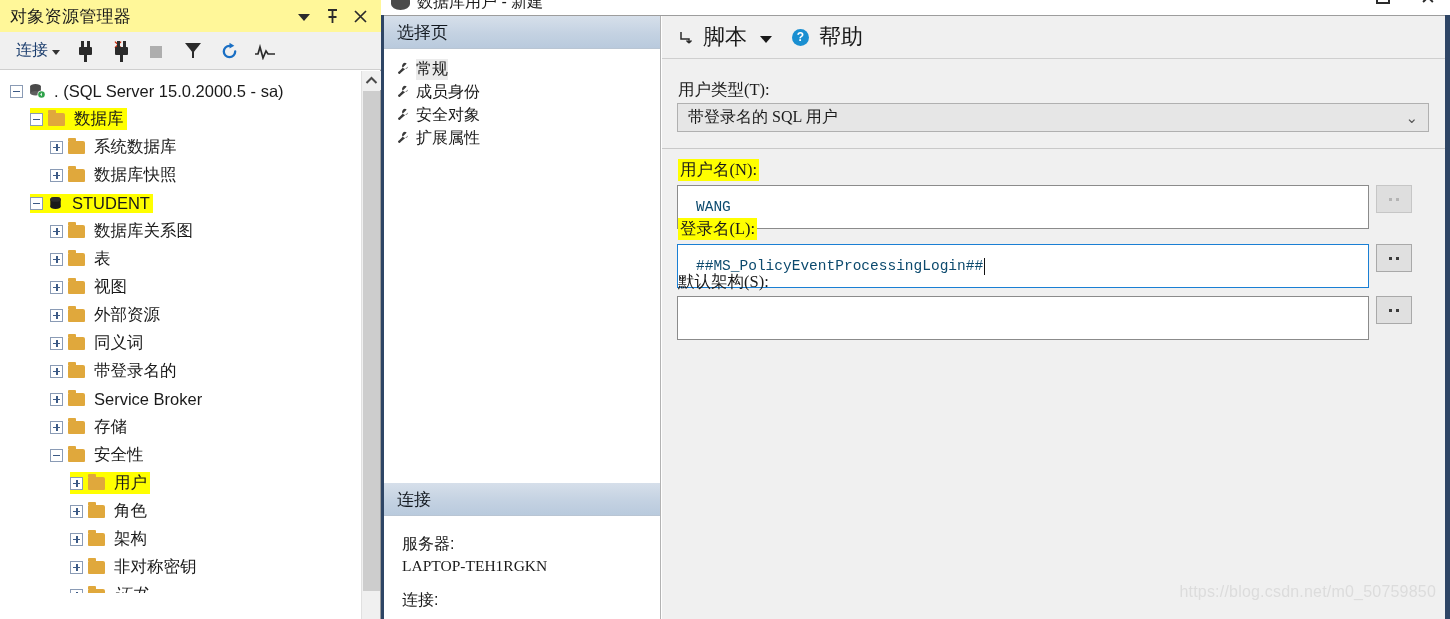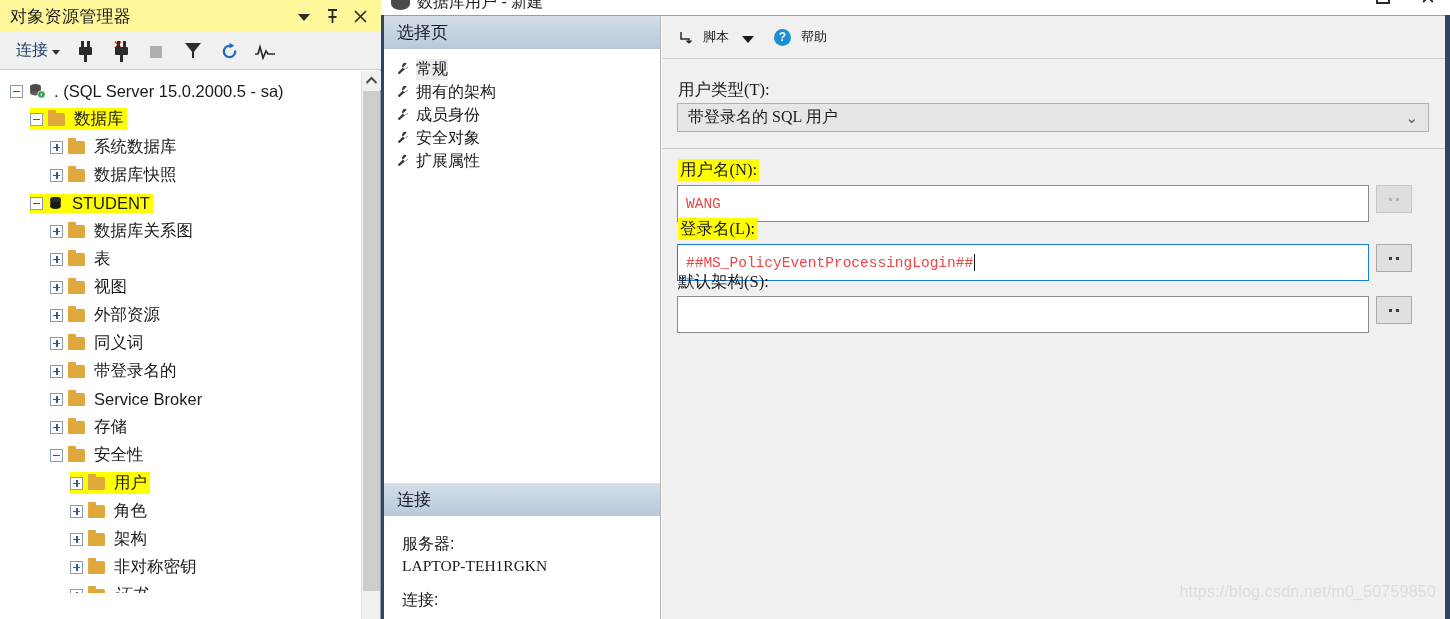--- a/index.html
+++ b/index.html
@@ -104,36 +104,36 @@
   .wrench { width:16px; flex:0 0 16px; font-size:14px; color:#3a3a3a; transform:rotate(-35deg); margin-right:4px; }
   .conn-block { position:absolute; left:0; top:467px; width:276px; }
   .conn-body { padding:14px 0 0 18px; font-size:16px; color:#1a1a1a; line-height:1.45; }
   .conn-lbl { margin-top:2px; }
   .conn-val { font-family:"Liberation Serif","DejaVu Serif",serif; font-size:15.5px; }
 
   
   .right-pane { position:absolute; left:278px; top:1px; width:783px; height:603px; background:#f0f0f0; }
   .dlg-toolbar { height:43px; display:flex; align-items:center; padding-left:16px; gap:10px; background:#f0f0f0; border-bottom:1px solid #cfcfcf; }
   .script-ico { width:15px; height:15px; position:relative; }
-  .tb-lbl { font-size:13px; color:#1a1a1a; font-family:"Liberation Serif","DejaVu Serif",serif; cursor:pointer;}
+  .tb-lbl { font-size:22px; color:#1a1a1a; font-family:"Liberation Serif","DejaVu Serif",serif; cursor:pointer;}
   .tb-arrow { width:0;height:0;border-left:6px solid transparent;border-right:6px solid transparent;border-top:7px solid #1a1a1a; margin:5px 6px 0 3px; cursor:pointer;}
   .help-ico { width:17px;height:17px;border-radius:50%; background:#1a8fd1; color:#fff; font-size:12px; font-weight:bold; display:flex;align-items:center;justify-content:center; margin-left:4px;}
 
   .form { position:absolute; left:0; top:44px; width:783px; height:559px; background:#f0f0f0; padding:0; }
   .f-label { font-family:"Liberation Serif","DejaVu Serif",serif; font-size:16.5px; color:#1a1a1a; }
   .f-label.hl { background:#ffff00; display:inline-block; padding:0 2px;}
   .combo {
     height:29px; background:#e6e6e6; border:1px solid #b0b0b0; display:flex; align-items:center;
     padding:0 10px; font-family:"Liberation Serif","DejaVu Serif",serif; font-size:16px; color:#1a1a1a;
   }
   .combo-caret { margin-left:auto; color:#555; font-size:15px; }
   .txtin {
-    height:37px; background:#ffffff; border:1px solid #8b8b8b;
-    display:flex; align-items:center; padding:0 8px;
-    font-family:"Liberation Mono","DejaVu Sans Mono",monospace; font-size:14.5px; color:#ef4444;
+    height:44px; background:#ffffff; border:1px solid #8b8b8b;
+    display:flex; align-items:center; padding:0 18px;
+    font-family:"Liberation Mono","DejaVu Sans Mono",monospace; font-size:14.5px; color:#0c4a6e;
   }
   .txtin.focused { border:1px solid #1a7fd4; }
   .caretbar { display:inline-block; width:1px; height:17px; background:#111; margin-left:1px; }
   .browse-btn {
     width:36px; height:28px; background:#e0e0e0; border:1px solid #a9a9a9;
     display:flex; align-items:center; justify-content:center; gap:4px; cursor:pointer;
   }
   .browse-btn.disabled { border-color:#c6c6c6; background:#dedede; }
   .bdot { width:3px;height:3px;background:#3b3b3b; }
   .browse-btn.disabled .bdot { background:#b4b4b4; }
@@ -399,26 +399,20 @@
             <div class="pageitem sel">
               <span class="wrench" style="transform: none;"><svg width="14" height="13" viewBox="0 0 14 13">
                   <path d="M10.5 1.2 a3 3 0 1 0 1.6 3.3 L4.6 11 a1.3 1.3 0 1 1-1.6-1.6 L10.3 2.1 Z" fill="#3a3a3a"></path>
                 </svg></span>
               <span class="pg-lbl">常规</span>
             </div>
             <div class="pageitem">
               <span class="wrench" style="transform: none;"><svg width="14" height="13" viewBox="0 0 14 13">
                   <path d="M10.5 1.2 a3 3 0 1 0 1.6 3.3 L4.6 11 a1.3 1.3 0 1 1-1.6-1.6 L10.3 2.1 Z" fill="#3a3a3a"></path>
                 </svg></span>
-              <span class="pg-lbl">拥有的架构</span>
-            </div>
-            <div class="pageitem">
-              <span class="wrench" style="transform: none;"><svg width="14" height="13" viewBox="0 0 14 13">
-                  <path d="M10.5 1.2 a3 3 0 1 0 1.6 3.3 L4.6 11 a1.3 1.3 0 1 1-1.6-1.6 L10.3 2.1 Z" fill="#3a3a3a"></path>
-                </svg></span>
               <span class="pg-lbl">成员身份</span>
             </div>
             <div class="pageitem">
               <span class="wrench" style="transform: none;"><svg width="14" height="13" viewBox="0 0 14 13">
                   <path d="M10.5 1.2 a3 3 0 1 0 1.6 3.3 L4.6 11 a1.3 1.3 0 1 1-1.6-1.6 L10.3 2.1 Z" fill="#3a3a3a"></path>
                 </svg></span>
               <span class="pg-lbl">安全对象</span>
             </div>
             <div class="pageitem">
               <span class="wrench" style="transform: none;"><svg width="14" height="13" viewBox="0 0 14 13">

